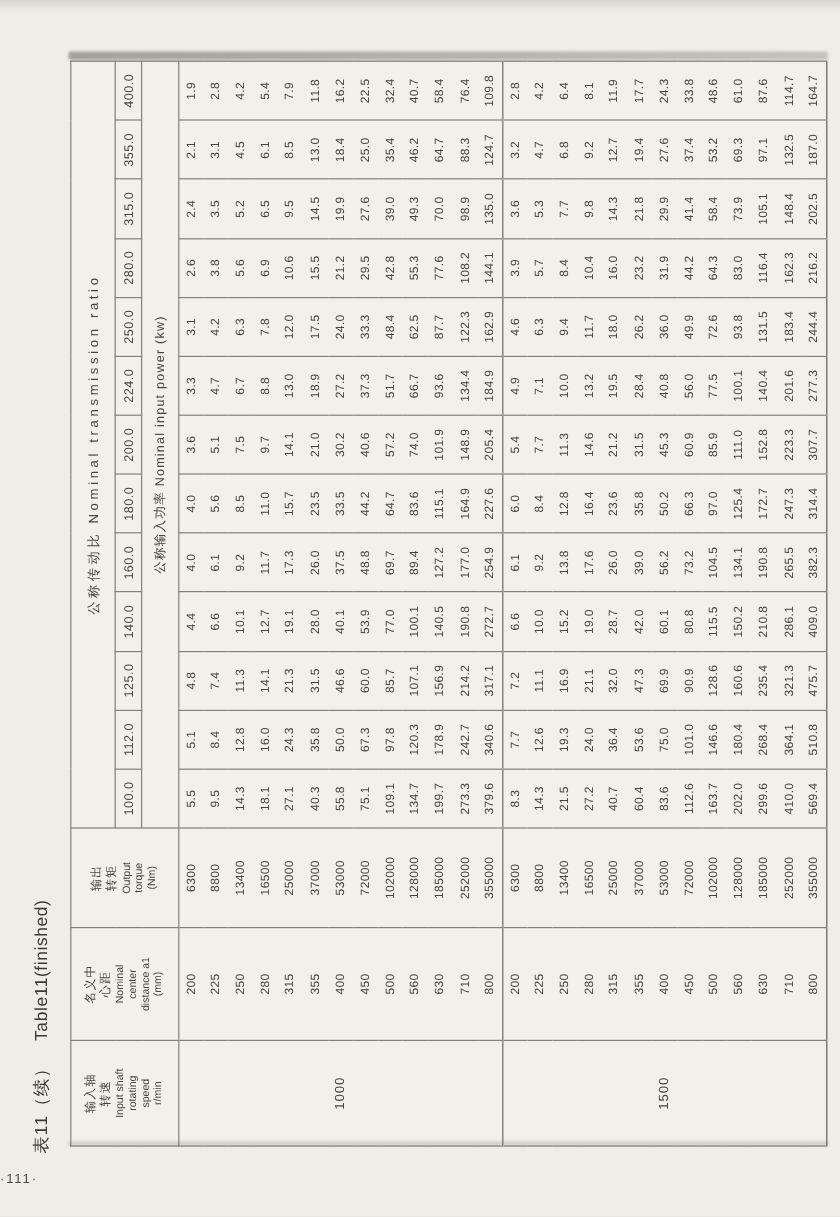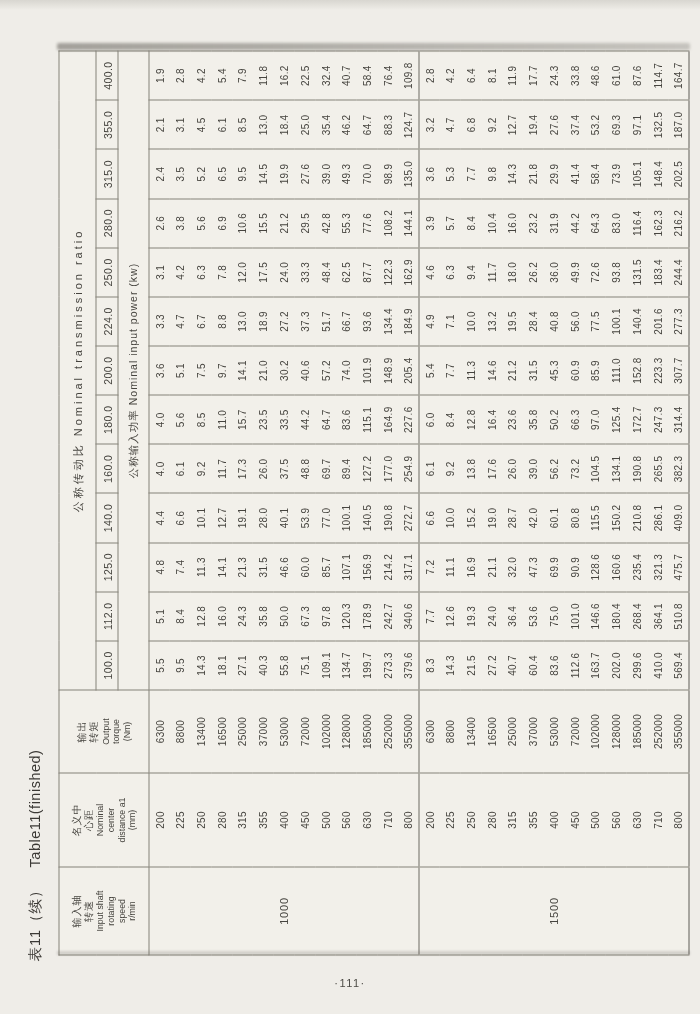--- a/index.html
+++ b/index.html
@@ -40,21 +40,21 @@
   .ratio-span{font-size:11px;letter-spacing:3px;color:#45433e;}
   .power-span{font-size:10.5px;letter-spacing:1px;}
   th.ratio-cell{font-size:10.5px;letter-spacing:.4px;}
   th.ch{font-size:8.8px;line-height:1.22;color:#45433e;}
   th.ch span{display:block;}
   th.ch .zh{font-size:10px;letter-spacing:1px;}
   tbody td{font-size:10px;letter-spacing:.3px;border-top:none;border-bottom:none;}
   td.speed-cell{font-size:11px;letter-spacing:.8px;}
   tr.block-start td{border-top:1.3px solid #6d6b62;}
   .pageno{
-    position:absolute;left:0;right:0;top:977px;text-align:center;
+    position:absolute;left:0;right:0;top:977px;text-align:left;
     font-size:11px;letter-spacing:1.5px;color:#4c4a45;
   }
   .artifact-top{
     position:absolute;left:57px;top:43px;width:633px;height:7px;
     background:linear-gradient(90deg,rgba(100,97,90,.55),rgba(100,97,90,.30));
     filter:blur(1.4px);border-radius:2px;pointer-events:none;
   }
   .artifact-bottom{
     position:absolute;left:57px;top:951px;width:633px;height:4px;
     background:rgba(100,97,90,.22);filter:blur(1.2px);pointer-events:none;

